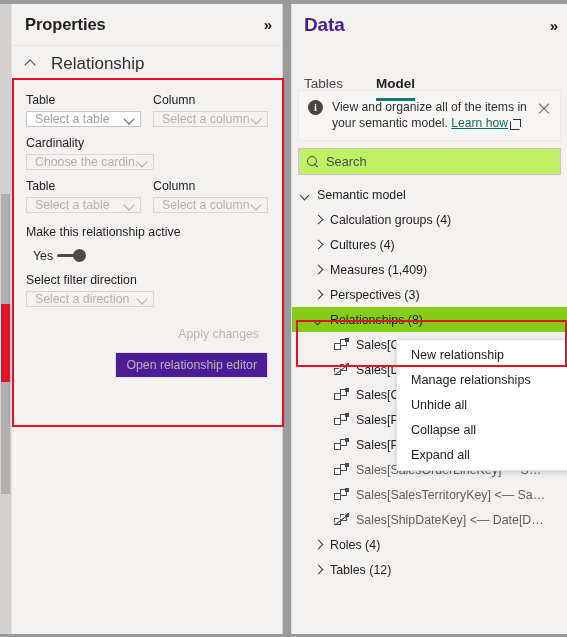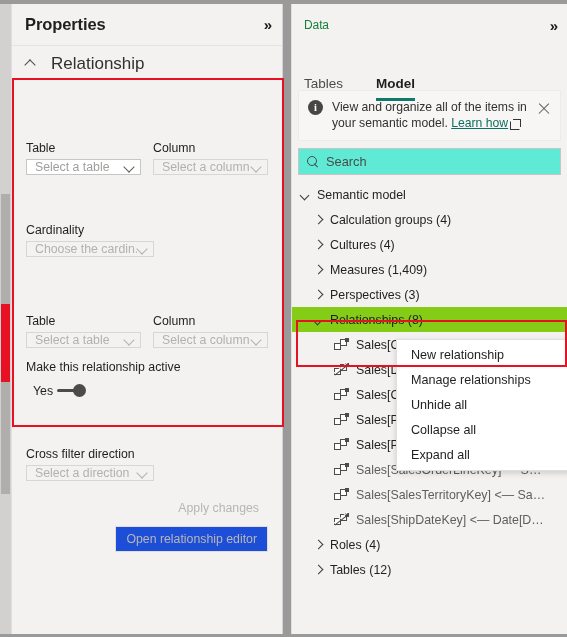--- a/index.html
+++ b/index.html
@@ -72,21 +72,21 @@
   .props-body {
     position: relative;
     padding: 12px 14px 0 14px;
     background: #f3f2f1;
   }
   .field-grid {
     display: flex; gap: 12px;
   }
   .field { width: 128px; }
   .field-label {
-    font-size: 12.3px; color: #201f1e; margin-bottom: 4px; display: block; margin-top: 48px;
+    font-size: 12.3px; color: #201f1e; margin-bottom: 4px; display: block;
   }
   .combo {
     height: 16px;
     border: 1px solid #c8c6c4;
     background: #ffffff;
     display: flex; align-items: center;
     padding: 0 6px 0 8px;
     font-size: 12.3px;
     color: #a19f9d;
     cursor: pointer;
@@ -127,21 +127,21 @@
   }
   .label-plain { font-size: 12.3px; color: #201f1e; }
 
   .btn-row { display: flex; justify-content: flex-end; margin-top: 15px; }
   .ghost-btn {
     font-size: 12.3px; color: #b8b6b4;
     padding: 5px 9px; cursor: default; white-space: nowrap;
   }
   .outline-btn {
     font-size: 12.3px; color: #b8b6b4;
-    border: 1px solid #e0dedc; background: #1d4ed8;
+    border: 1px solid #e0dedc; background: #4c1d95;
     padding: 5px 10px; cursor: default; white-space: nowrap;
   }
 
   
   .left-scroll {
     position: absolute; left: 0px; top: 4px;
     width: 11px; height: 630px; background: #d3d1cf;
   }
   .left-scroll .thumb {
     position: absolute; left: 1px; top: 190px;
@@ -160,21 +160,21 @@
     background: #f3f2f1;
     border-left: 1px solid #e1dfdd;
     overflow: hidden;
   }
   .data-header {
     height: 42px;
     display: flex; align-items: center;
     padding: 0 11px 0 12px;
   }
   .data-title {
-    font-size: 12px; font-weight: normal; color: #15803d; flex: 1;
+    font-size: 19px; font-weight: bold; color: #4c1d95; flex: 1;
     letter-spacing: -0.1px;
   }
   .tabs {
     display: flex; gap: 33px; padding-left: 12px; height: 40px;
     align-items: flex-start;
   }
   .tab {
     font-size: 13.5px; color: #4d4b49; padding-top: 6px; cursor: pointer;
     position: relative; padding-bottom: 8px; margin-top: 24px;
   }
@@ -226,21 +226,21 @@
     content: ""; position: absolute; left: 1px; top: 7.5px;
     width: 14px; height: 1.3px; background: #605e5c;
   }
   .close-x::before { transform: rotate(45deg); }
   .close-x::after  { transform: rotate(-45deg); }
 
   .search-box {
     margin: 7px 6px 0 6px;
     height: 27px;
     border: 1px solid #c8c6c4;
-    background: #5eead4;
+    background: #bef264;
     display: flex; align-items: center; gap: 7px;
     padding: 0 8px;
     cursor: text;
   }
   .search-ico {
     width: 12px; height: 12px; position: relative; flex: none;
   }
   .search-ico::before {
     content: ""; position: absolute; left: 0; top: 0;
     width: 8px; height: 8px; border: 1.3px solid #4d4b49; border-radius: 50%;
@@ -395,21 +395,21 @@
         <div class="toggle-row">
           <span class="toggle-text">Yes</span>
           <span class="toggle">
             <span class="track"></span>
             <span class="knob"></span>
           </span>
         </div>
       </div>
 
       <div class="blk">
-        <span class="field-label">Cross filter direction</span>
+        <span class="field-label">Select filter direction</span>
         <div class="combo disabled combo-narrow">
           <span class="cval">Select a direction</span>
           <span class="chev-down"></span>
         </div>
       </div>
 
       <div class="btn-row">
         <div class="ghost-btn">Apply changes</div>
       </div>
       <div class="btn-row" style="margin-top:6px">

